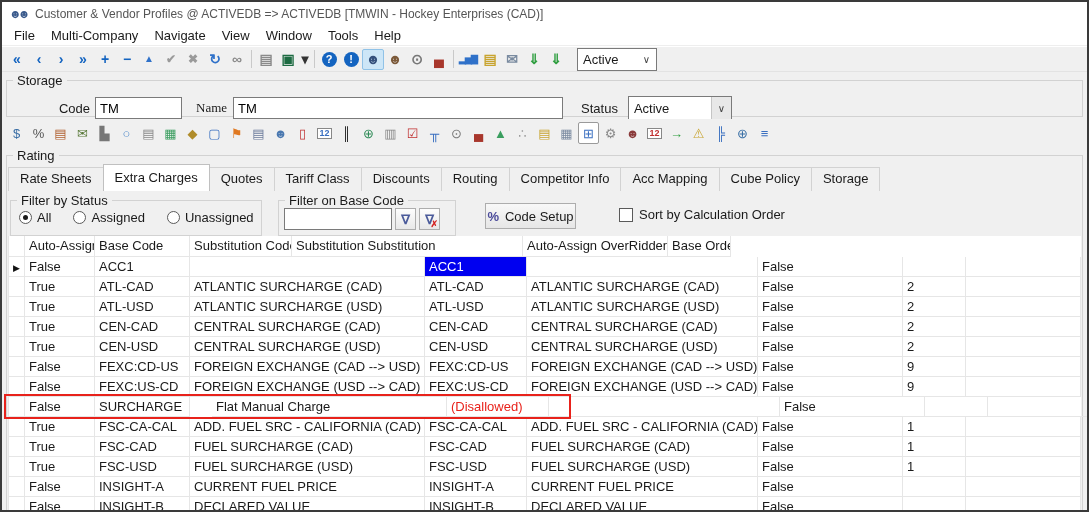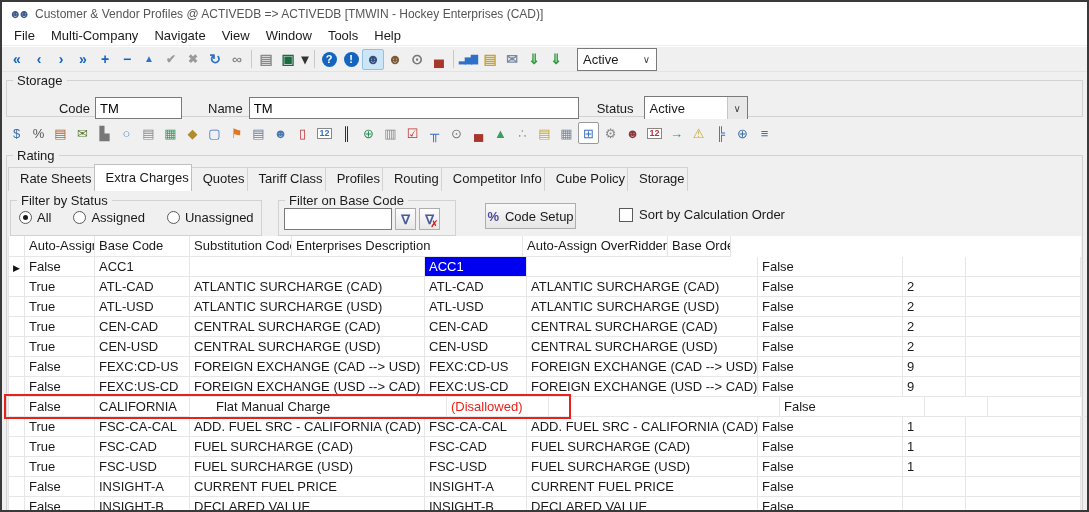--- a/index.html
+++ b/index.html
@@ -35,38 +35,38 @@
   
   .customerband { position:absolute; left:0; right:0; top:70px; height:47px; background:#f0f0f0; }
   .groupbox { position:absolute; border:1px solid #d2d2d2; }
   .legend { position:absolute; top:-8px; left:6px; background:#f0f0f0; padding:0 4px; font-size:13px; color:#1a1a1a; }
   .cust-box { left:4px; right:4px; top:8px; bottom:2px; }
   .cust-fields { position:absolute; left:0; right:0; top:15px; display:flex; align-items:center; }
   .field-label { font-size:13px; }
   .lbl-code { width:83px; text-align:right; margin-right:5px; }
   .inp { height:22px; border:1px solid #7a7a7a; background:#fff; font-size:13px; font-family:"Liberation Sans",sans-serif; padding:0 4px; }
   .inp-code { width:87px; }
-  .lbl-name { margin-left:26px; margin-right:6px; }
+  .lbl-name { margin-left:14px; margin-right:6px;font-family:Liberation Serif, serif; }
   .inp-name { width:330px; }
   .lbl-status { margin-left:18px; margin-right:10px; }
   .combo { height:24px; background:#fff; border:1px solid #7a7a7a; display:flex; align-items:center; font-size:13px; padding-left:5px; }
   .combo-status { width:104px; }
   .combo .arrow-btn { margin-left:auto; width:20px; height:22px; background:#e8e8e8; border-left:1px solid #c5c5c5; display:flex; align-items:center; justify-content:center; color:#444; font-size:10px; }
   
   .toolbar2 { position:absolute; left:0; right:0; top:117px; height:28px; background:#f0f0f0; display:flex; align-items:center; padding-left:4px; }
   .tb2-icon { width:21px; height:22px; display:flex; align-items:center; justify-content:center; border:1px solid transparent; border-radius:2px; margin-right:1px; }
   .tb2-icon .glyph { font-size:13px; line-height:1; }
   .tb2-icon.active { background:#fff; border-color:#9a9a9a; }
   [data-name="calendar12-icon"] .glyph, [data-name="calendar-icon"] .glyph { font-size:9px; font-weight:bold; border:1px solid #888; padding:0 1px; background:#fff; }
   
   .ratingband { position:absolute; left:0; right:0; top:145px; bottom:0; background:#f0f0f0; }
   .rating-box { left:4px; right:4px; top:8px; bottom:-6px; }
   
   .tabstrip { position:absolute; left:6px; top:17px; display:flex; align-items:flex-end; height:27px; }
-  .tab { font-size:13px; padding:3px 2px 4px 11px; border:1px solid #d2d2d2; border-bottom:none; background:#f0f0f0; white-space:nowrap; height:24px; }
+  .tab { font-size:13px; padding:3px 11px 4px 11px; border:1px solid #d2d2d2; border-bottom:none; background:#f0f0f0; white-space:nowrap; height:24px; }
   .tab.active { background:#fff; height:27px; padding-top:5px; position:relative; z-index:2; border-color:#c0c0c0; }
   .tabstrip .tab:not(:first-child){ margin-left:-1px; }
   
   .filterrow { position:absolute; left:0; right:0; top:47px; height:42px; }
   .fbs-box { left:8px; top:6px; width:252px; height:36px; }
   .radios { position:absolute; left:8px; top:9px; display:flex; align-items:center; }
   .radio { display:flex; align-items:center; margin-right:22px; }
   .radio-circle { width:13px; height:13px; border:1px solid #5a5a5a; border-radius:50%; background:#fff; margin-right:5px; position:relative; }
   .radio-circle.checked::after { content:""; position:absolute; left:3px; top:3px; width:5px; height:5px; border-radius:50%; background:#1a1a1a; }
   .radio-label { font-size:13px; white-space:nowrap; }
@@ -328,23 +328,24 @@
   <div class="ratingband" data-name="rating-section">
     <div class="groupbox rating-box" data-name="rating-groupbox">
       <span class="legend" data-name="rating-groupbox-label">Rating</span>
     </div>
 
     <div class="tabstrip" id="tab-strip" data-name="rating-tab-strip">
         <div class="tab" data-name="tab-rate-sheets">Rate Sheets</div>
         <div class="tab active" data-name="tab-extra-charges">Extra Charges</div>
         <div class="tab" data-name="tab-quotes">Quotes</div>
         <div class="tab" data-name="tab-tariff-class">Tariff Class</div>
-        <div class="tab" data-name="tab-detention">Profiles</div>
+        <div class="tab" data-name="tab-detention">Discounts</div>
         <div class="tab" data-name="tab-routing">Routing</div>
         <div class="tab" data-name="tab-competitor-info">Competitor Info</div>
+        <div class="tab" data-name="tab-acc-mapping">Acc Mapping</div>
         <div class="tab" data-name="tab-cube-policy">Cube Policy</div>
         <div class="tab" data-name="tab-storage">Storage</div>
       </div>
 
     <div class="filterrow" data-name="filter-row">
       <div class="groupbox fbs-box" data-name="filter-by-status-groupbox">
         <span class="legend" data-name="filter-by-status-label">Filter by Status</span>
         <div class="radios" id="radio-group" data-name="status-radio-group">
             <label class="radio" data-name="radio-all">
               <span class="radio-circle checked" data-name="radio-all-icon"></span>
@@ -384,21 +385,21 @@
         <span class="chk-label" data-name="sort-checkbox-label">Sort by Calculation Order</span>
       </div>
     </div>
 
     <div class="grid" id="grid" data-name="extra-charges-grid">
         <div class="grid-row hdr" data-name="grid-header-row">
           <span class="cell first" data-name="row-selector-header" style="width: 17px;"></span>
           <span class="cell" data-name="column-header-auto-assign" style="width: 70px;">Auto-Assign</span>
           <span class="cell" data-name="column-header-base-code" style="width: 95px;">Base Code</span>
           <span class="cell" data-name="column-header-substitution-code" style="width: 102px;">Substitution Code</span>
-          <span class="cell" data-name="column-header-substitution-description" style="width: 231px;">Enterprises Description</span>
+          <span class="cell" data-name="column-header-substitution-description" style="width: 231px;">Substitution Substitution</span>
           <span class="cell" data-name="column-header-auto-assign-overridden" style="width: 145px;">Auto-Assign OverRidden</span>
           <span class="cell" data-name="column-header-base-order" style="width: 63px;">Base Order</span>
         </div>
         <div class="grid-row" data-name="table-row">
           <span class="cell first" data-name="row-selector-cell" style="width: 17px;"><span class="marker" data-name="current-row-marker-icon">▶</span></span>
           <span class="cell" data-name="cell-auto_assign" style="width: 70px;">False</span>
           <span class="cell" data-name="cell-base_code" style="width: 95px;">ACC1</span>
           <span class="cell" data-name="cell-base_desc" style="width: 235px;"></span>
           <span class="cell cell-selected" data-name="cell-sub_code" style="width: 102px;">ACC1</span>
           <span class="cell" data-name="cell-sub_desc" style="width: 231px;"></span>
@@ -468,21 +469,21 @@
           <span class="cell" data-name="cell-base_desc" style="width: 235px;">FOREIGN EXCHANGE (USD --&gt; CAD)</span>
           <span class="cell" data-name="cell-sub_code" style="width: 102px;">FEXC:US-CD</span>
           <span class="cell" data-name="cell-sub_desc" style="width: 231px;">FOREIGN EXCHANGE (USD --&gt; CAD)</span>
           <span class="cell" data-name="cell-overridden" style="width: 145px;">False</span>
           <span class="cell" data-name="cell-base_order" style="width: 63px;">9</span>
           <span class="cell" data-name="cell-sub_order" style="width: 115px;"></span>
         </div>
         <div class="grid-row" data-name="table-row">
           <span class="cell first" data-name="row-selector-cell" style="width: 17px;"></span>
           <span class="cell" data-name="cell-auto_assign" style="width: 70px;">False</span>
-          <span class="cell" data-name="cell-base_code" style="width: 95px;">CALIFORNIA</span>
+          <span class="cell" data-name="cell-base_code" style="width: 95px;">SURCHARGE</span>
           <span class="cell" data-name="cell-base_desc" style="width: 235px; margin-left: 22px;">Flat Manual Charge</span>
           <span class="cell text-red" data-name="cell-sub_code" style="width: 102px;">(Disallowed)</span>
           <span class="cell" data-name="cell-sub_desc" style="width: 231px;"></span>
           <span class="cell" data-name="cell-overridden" style="width: 145px;">False</span>
           <span class="cell" data-name="cell-base_order" style="width: 63px;"></span>
           <span class="cell" data-name="cell-sub_order" style="width: 115px;"></span>
         </div>
         <div class="grid-row" data-name="table-row">
           <span class="cell first" data-name="row-selector-cell" style="width: 17px;"></span>
           <span class="cell" data-name="cell-auto_assign" style="width: 70px;">True</span>

